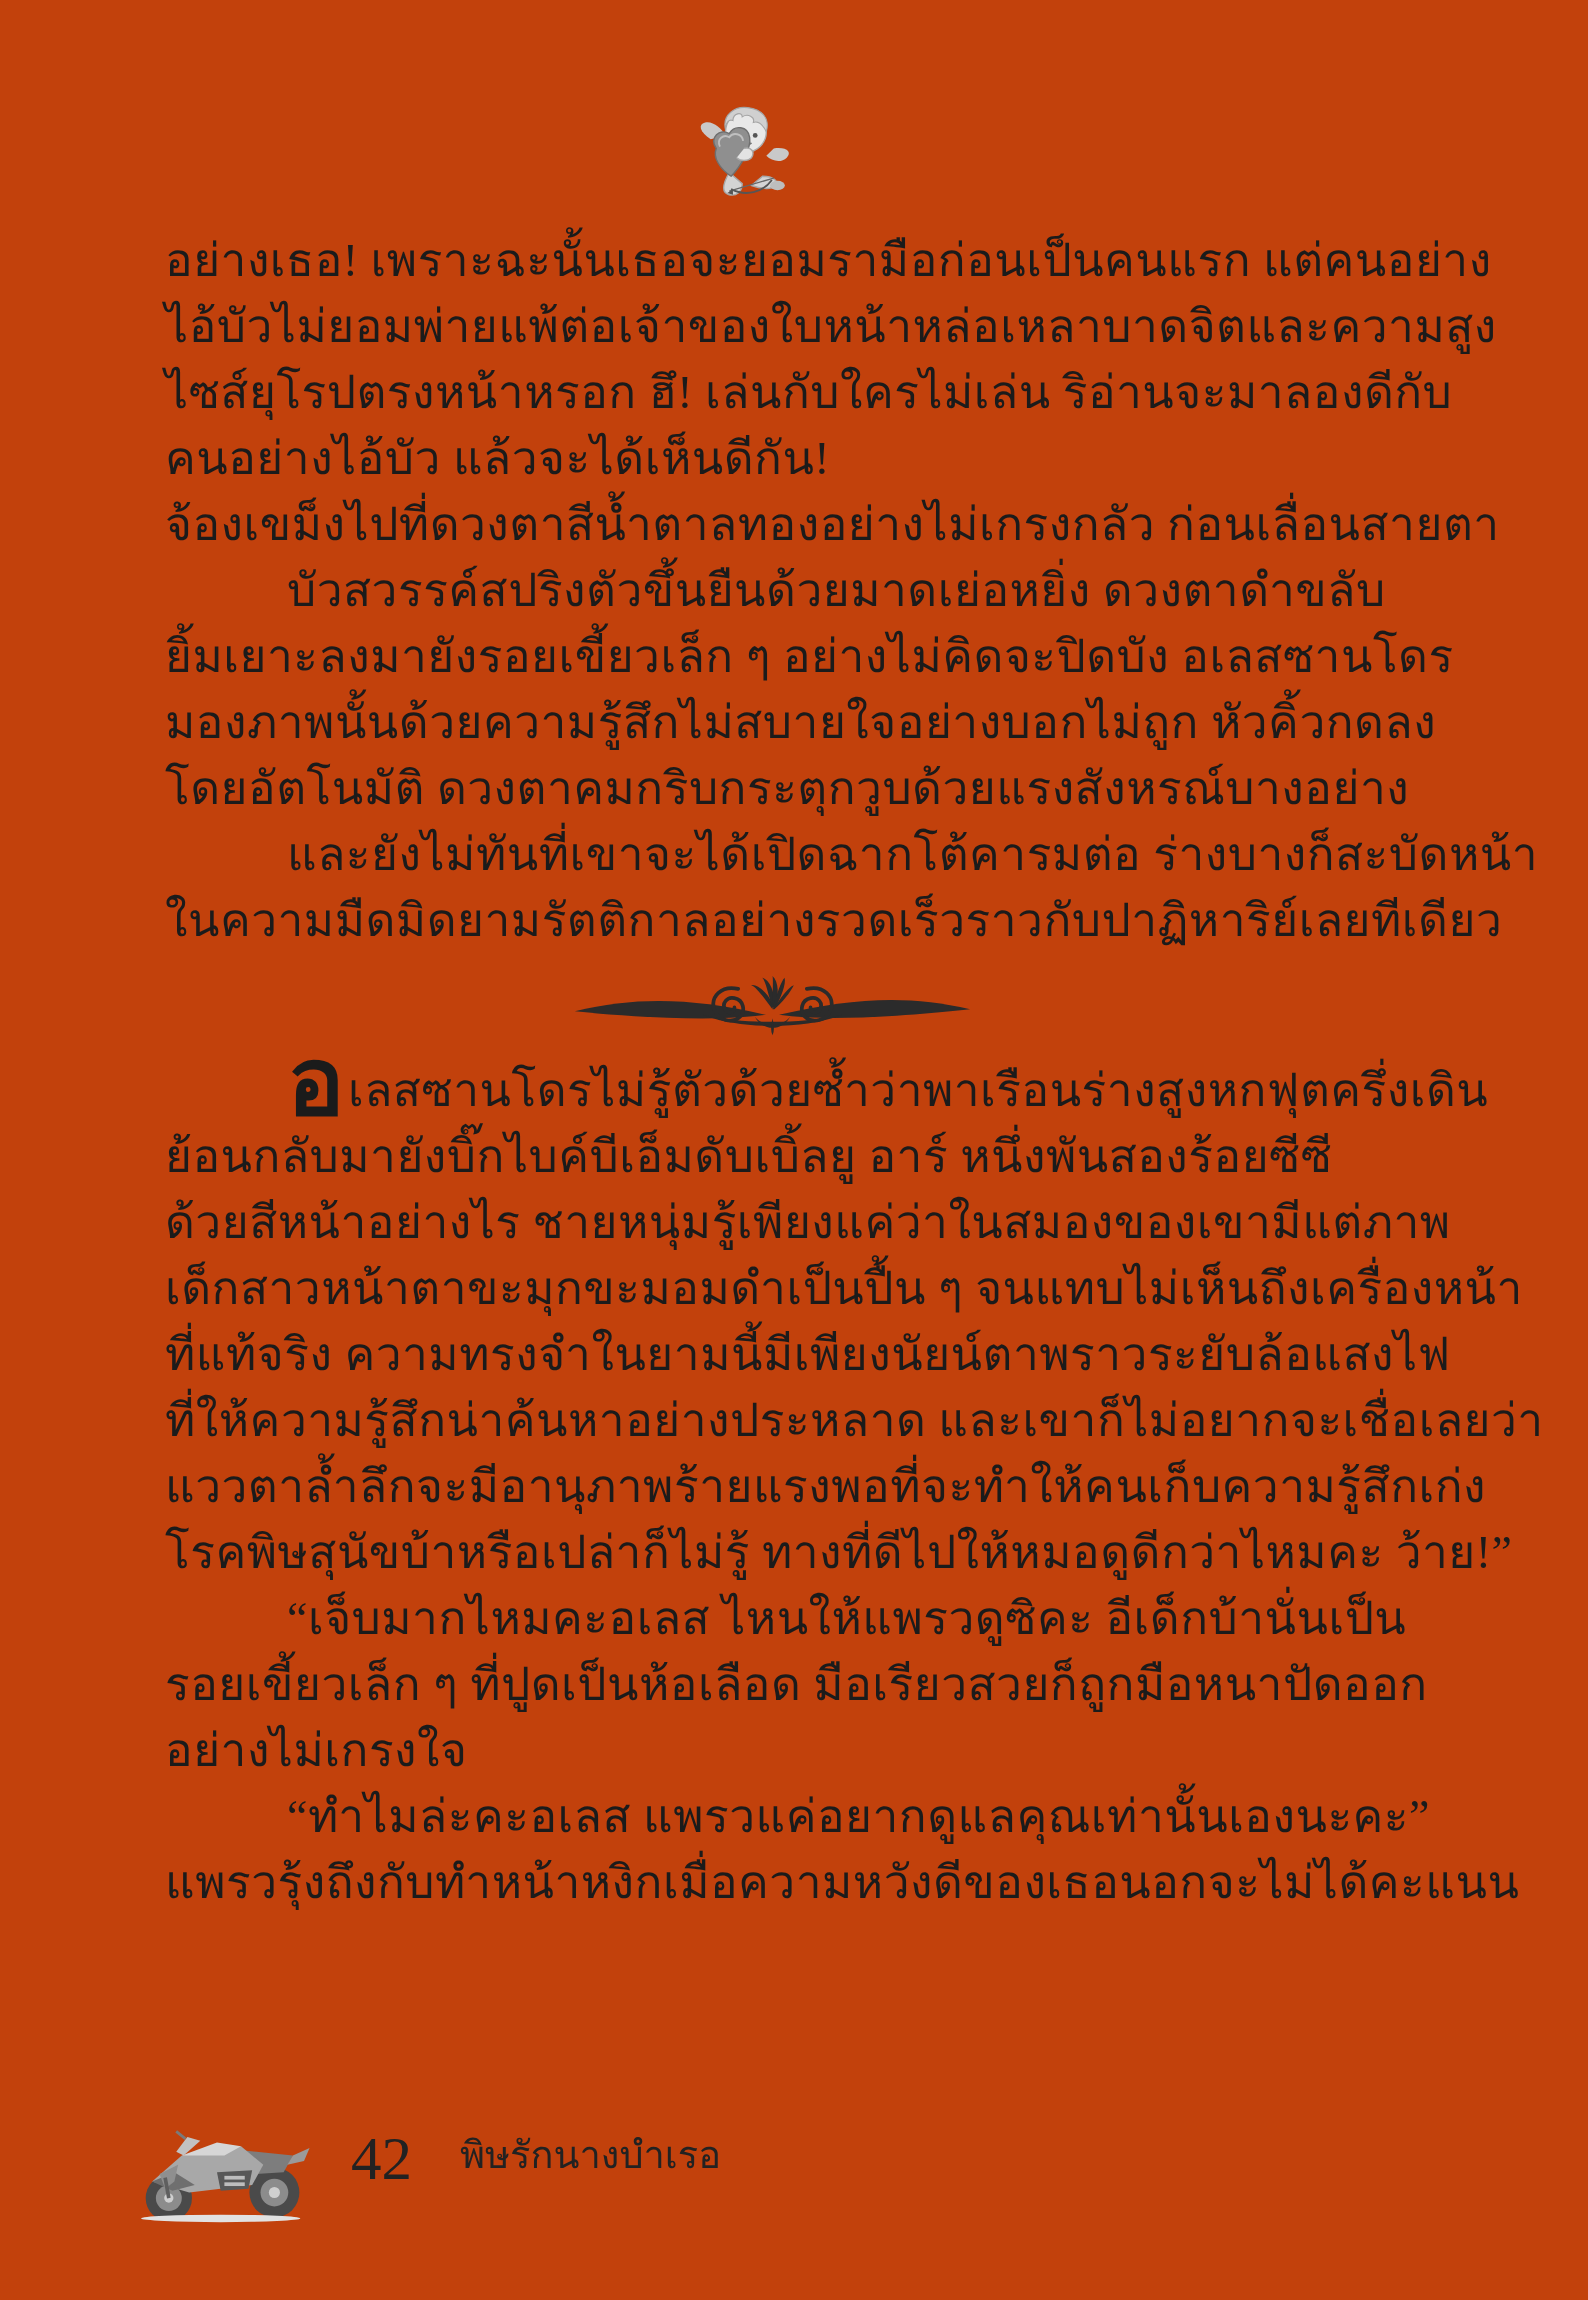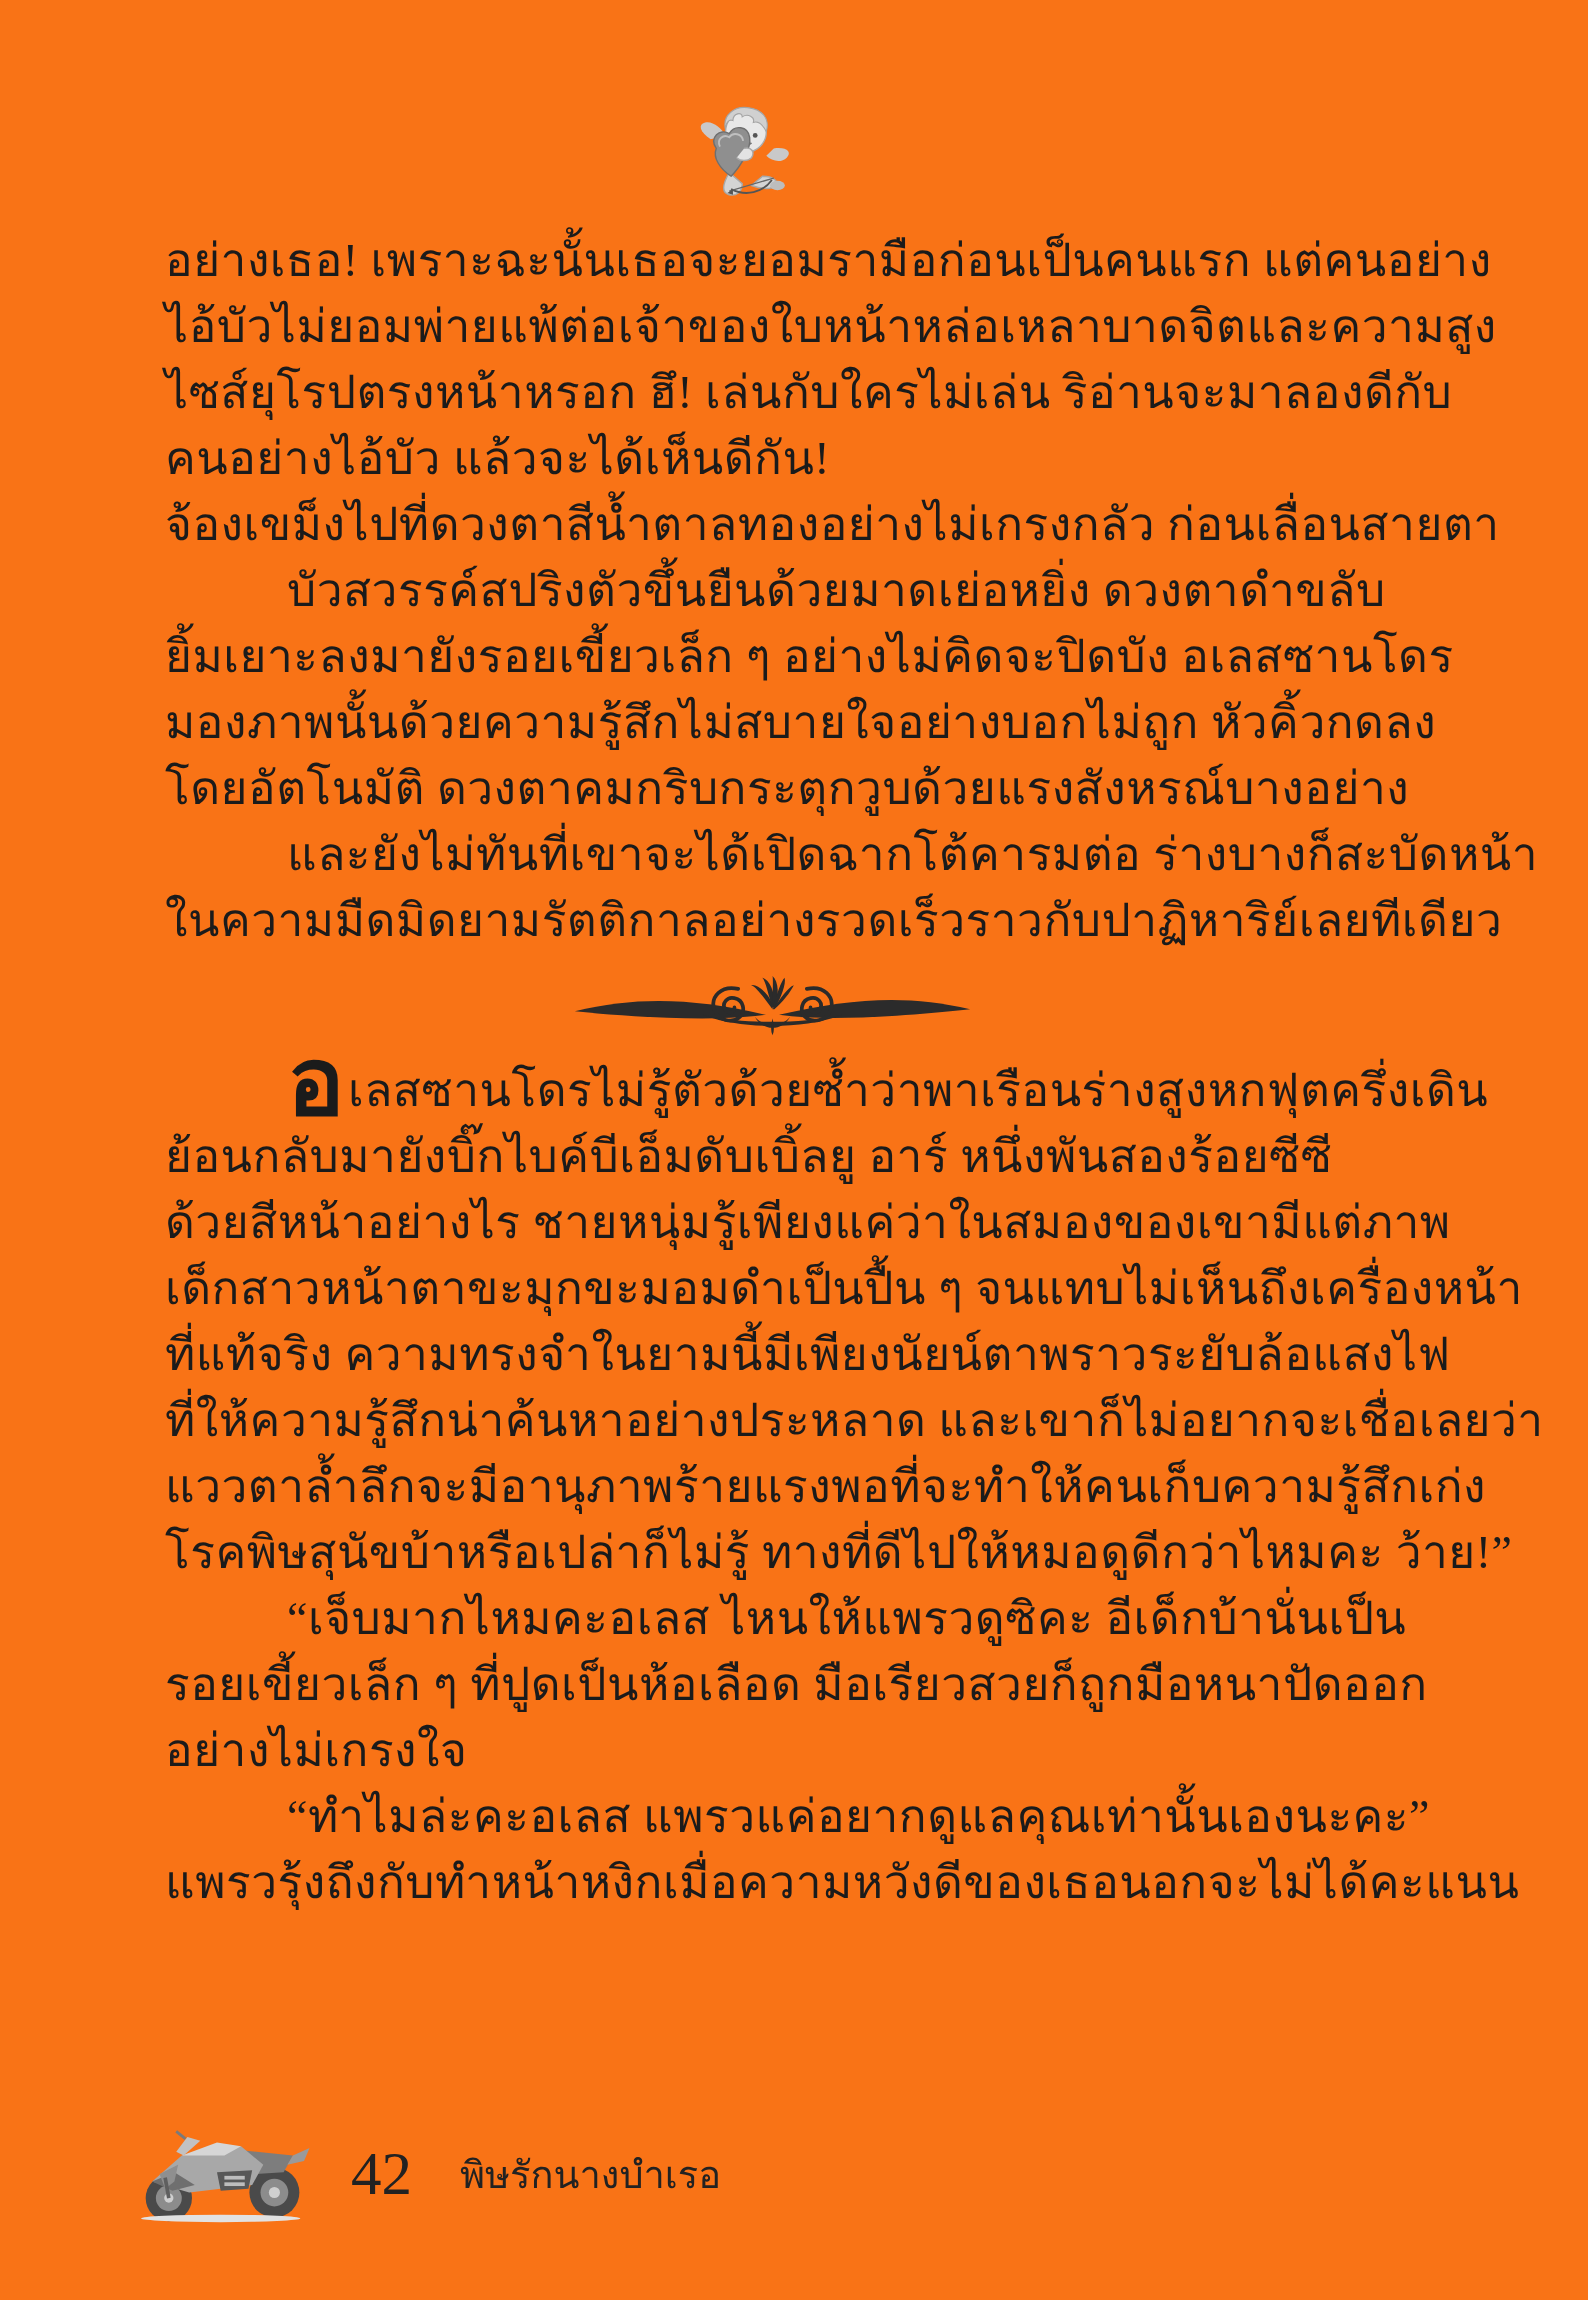--- a/index.html
+++ b/index.html
@@ -4,21 +4,21 @@
 <style>
   html, body { margin: 0; padding: 0; }
   body {
     width: 1589px; height: 2300px;
     background: #ffffff;
     position: relative;
     font-family: "Liberation Serif", "DejaVu Serif", serif;
     color: #1b1b1b;
     overflow: hidden;
   }
-  .page { position: absolute; inset: 0; background: #f97316; }
+  .page { position: absolute; inset: 0; background: #c2410c; }
 
   
   .header-icon {
     position: absolute;
     top: 100px; left: 694px;
     width: 102px; height: 107px;
   }
 
   
   .body-text {
@@ -48,21 +48,21 @@
     align-items: center;
     justify-content: center;
   }
   .divider-row svg { display: block; margin-right: 56px; }
 
   
   .footer {
     position: absolute;
     top: 2124px; left: 128px;
     display: flex;
-    align-items: center;
+    align-items: flex-start;
   }
   .footer-bike { width: 190px; height: 100px; flex: 0 0 auto; }
   .footer-pagenum {
     font-size: 61px;
     margin-left: 33px;
     color: #222;
   }
   .footer-title {
     font-size: 38px;
     margin-left: 48px;

